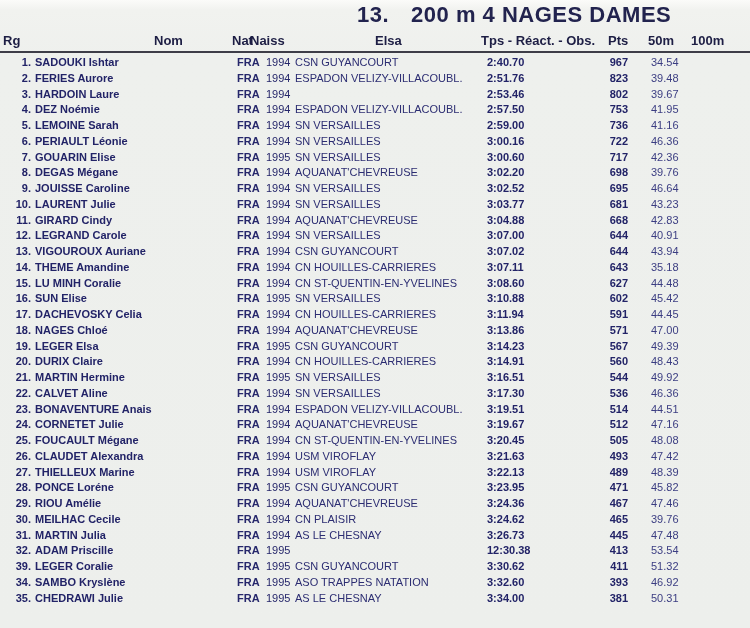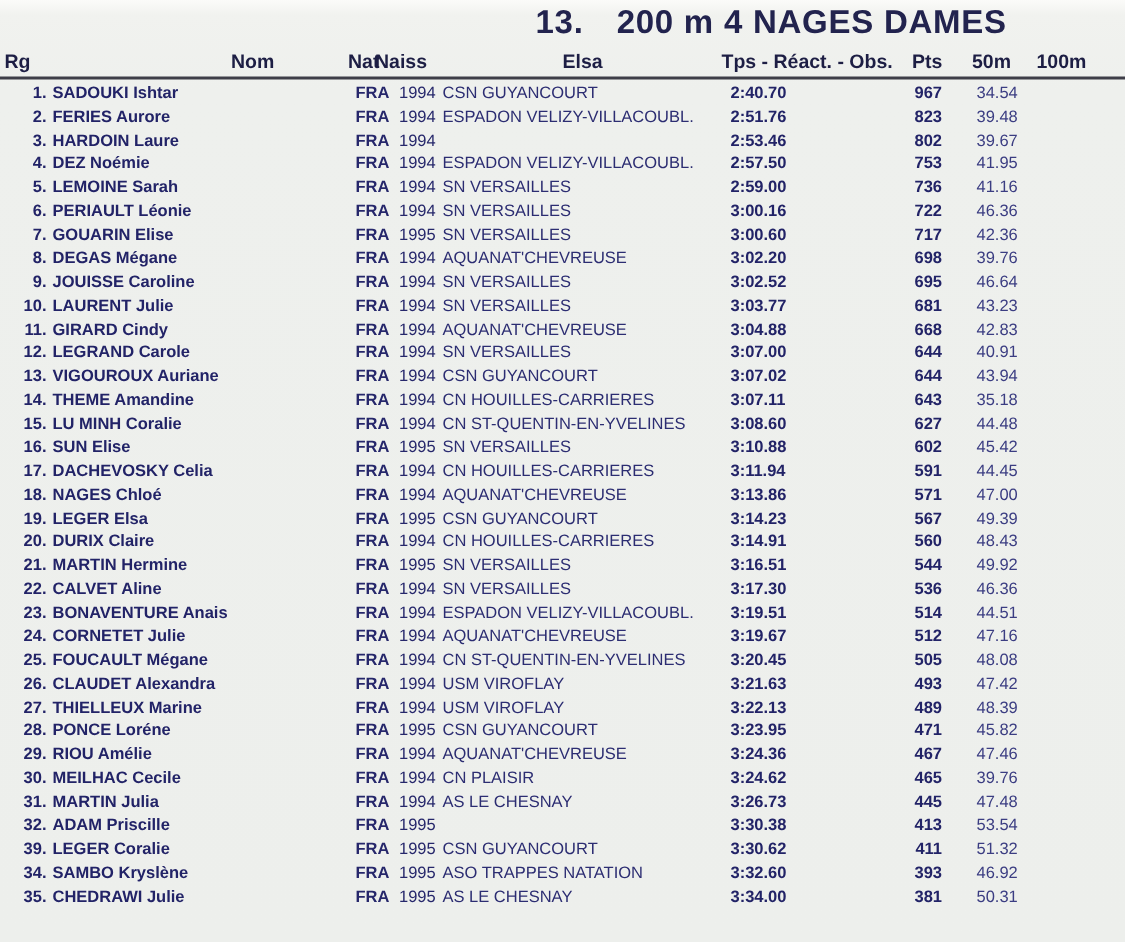--- a/index.html
+++ b/index.html
@@ -451,21 +451,21 @@
       <span class="cell c-pts">445</span>
       <span class="cell c-50">47.48</span>
       <span class="cell c-100"></span>
     </div>
 
     <div class="row">
       <span class="cell c-rank">32.</span>
       <span class="cell c-name">ADAM Priscille</span>
       <span class="cell c-nat">FRA</span>
       <span class="cell c-birth">1995</span>
-      <span class="cell c-time">3:30.38</span>
+      <span class="cell c-time">12:30.38</span>
       <span class="cell c-pts">413</span>
       <span class="cell c-50">53.54</span>
       <span class="cell c-100"></span>
     </div>
 
     <div class="row">
       <span class="cell c-rank">39.</span>
       <span class="cell c-name">LEGER Coralie</span>
       <span class="cell c-nat">FRA</span>
       <span class="cell c-birth">1995</span>

